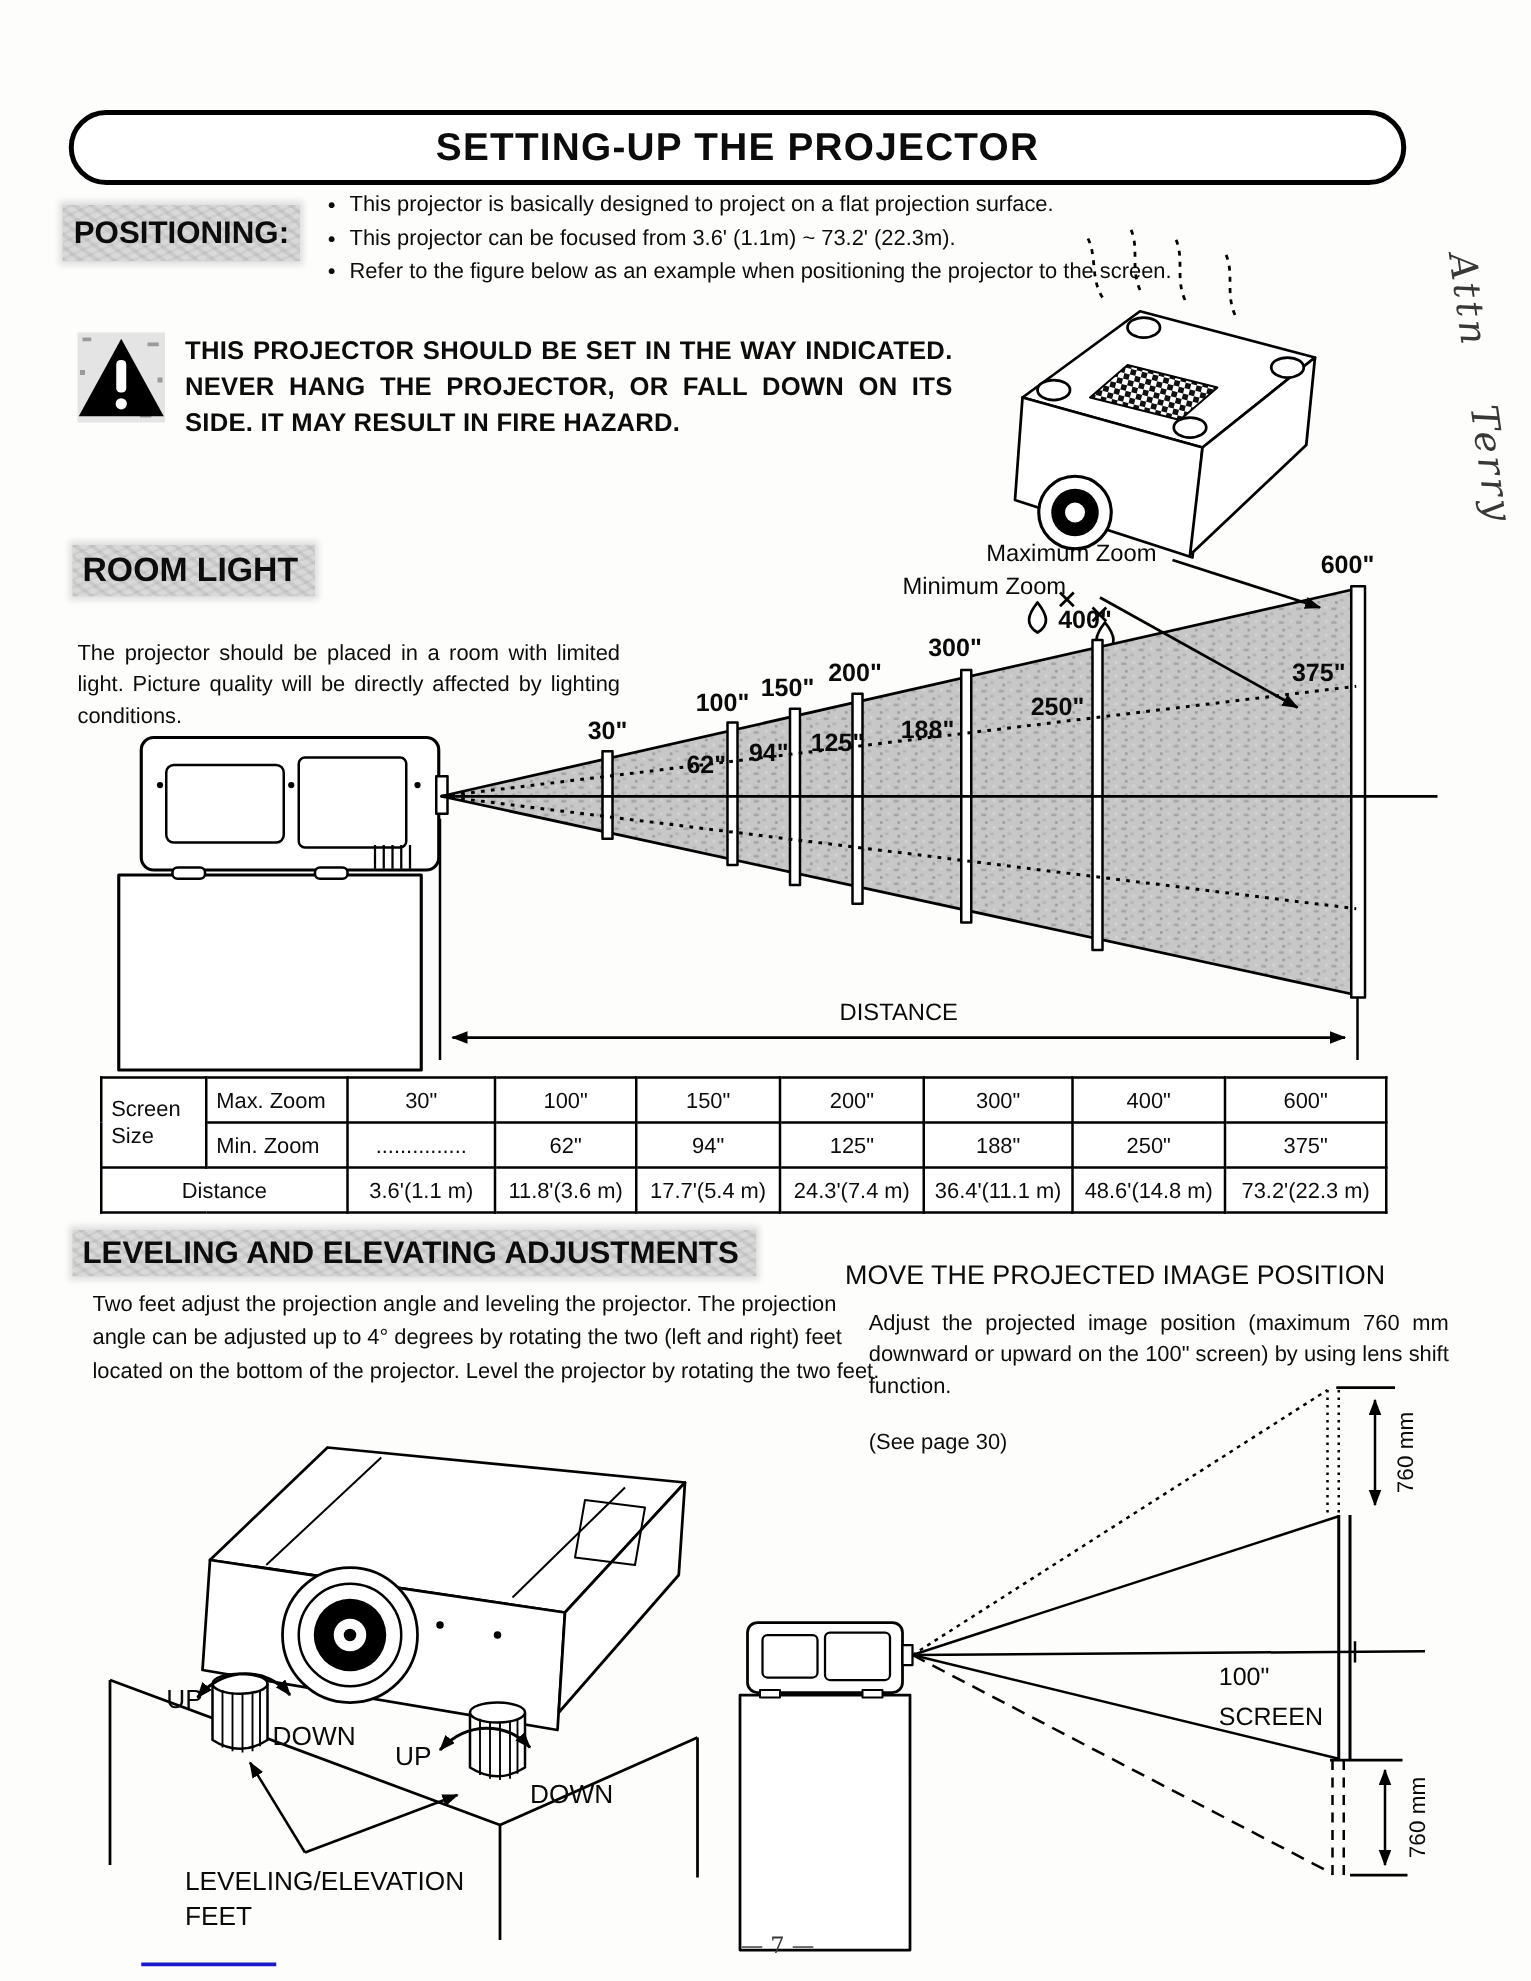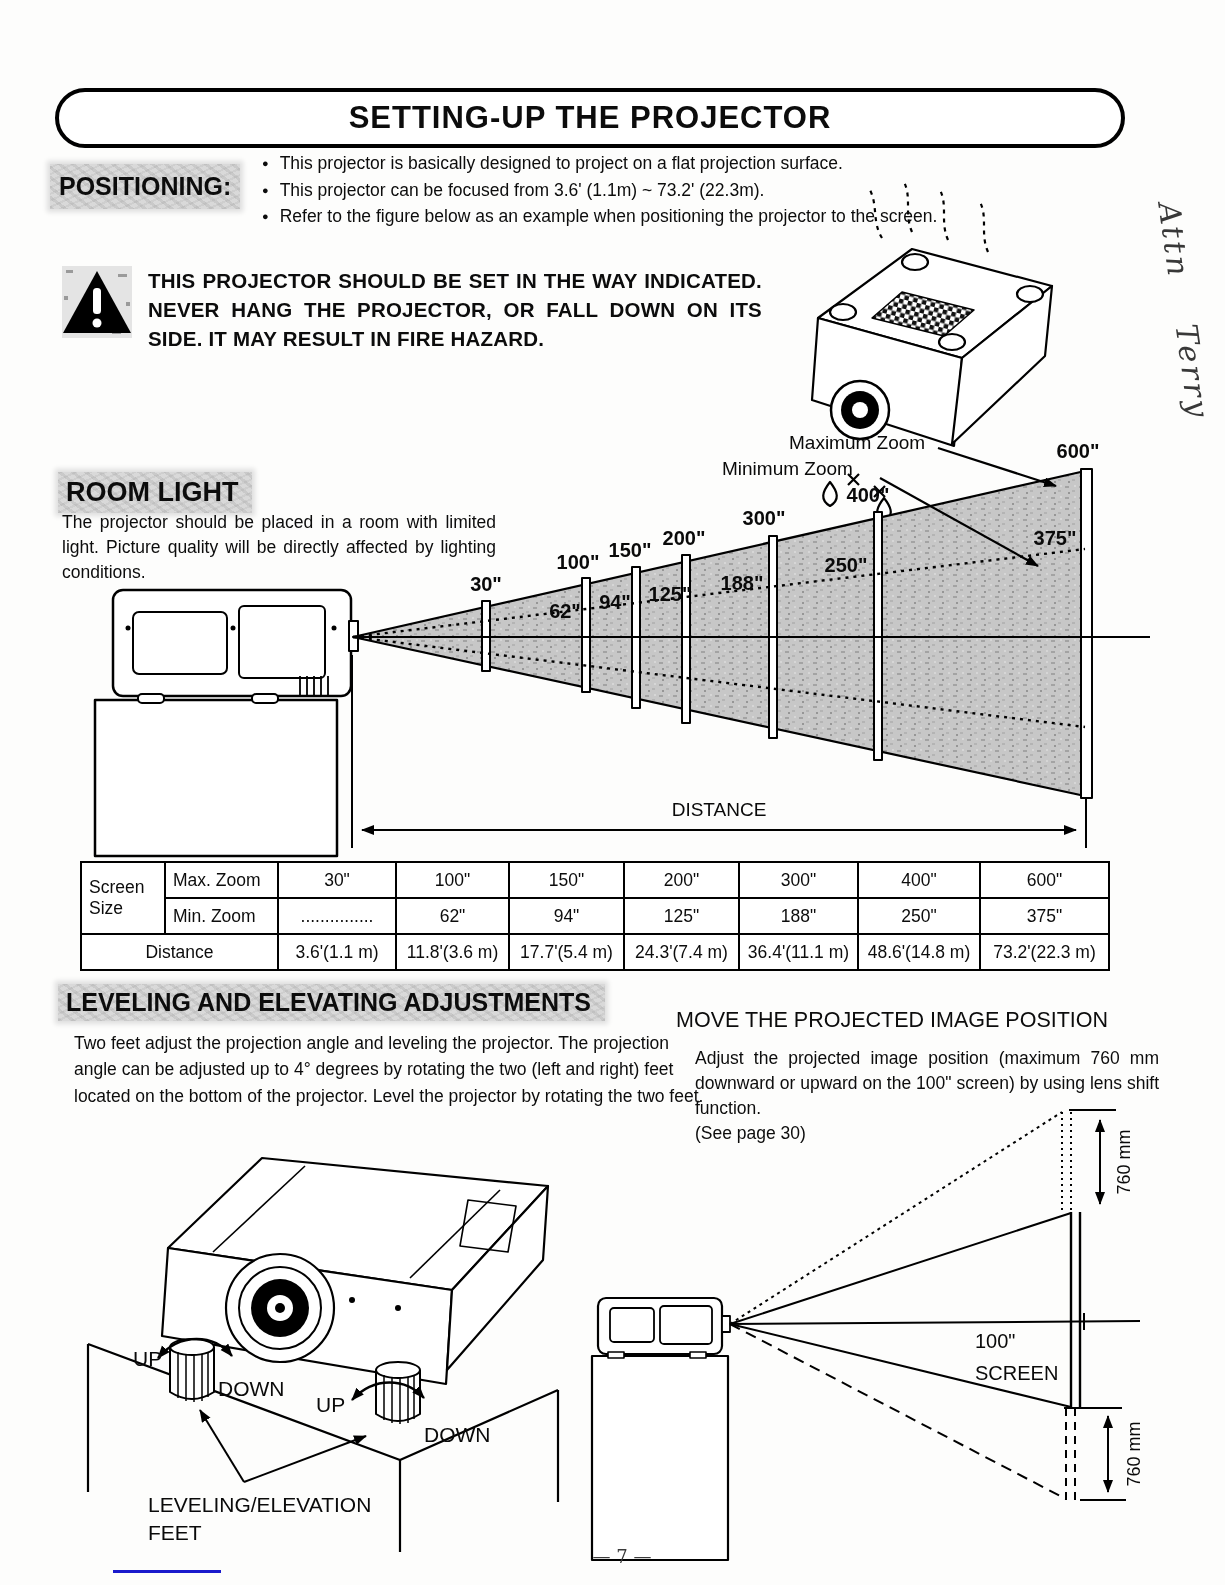--- a/index.html
+++ b/index.html
@@ -18,27 +18,27 @@
   .title-box{
     left:55px;top:88px;width:1062px;height:52px;border:4.5px solid #000;border-radius:30px;
     display:flex;align-items:center;justify-content:center;background:#fff;z-index:2;
   }
   .title-box span{font-size:31px;font-weight:bold;letter-spacing:1px;}
   .pos-label{left:50px;top:164px;padding:8px 9px;font-size:25px;font-weight:bold;z-index:2;}
   .bullets{left:262px;top:150px;width:805px;margin:0;padding:0;list-style:none;z-index:2;}
   .bullets li{font-size:17.5px;line-height:1.52;display:flex;align-items:baseline;}
   .bullets .b{font-size:11px;margin-right:11px;position:relative;top:-2px;}
   .warn-text{left:148px;top:266px;width:614px;font-size:20.5px;font-weight:bold;line-height:1.42;text-align:justify;z-index:2;letter-spacing:.2px;}
-  .rl-head{left:58px;top:436px;padding:5px 14px 5px 8px;font-size:27px;font-weight:bold;z-index:2;margin-top:36px;}
+  .rl-head{left:58px;top:436px;padding:5px 14px 5px 8px;font-size:27px;font-weight:bold;z-index:2;}
   .rl-body{left:62px;top:486px;width:434px;font-size:17.5px;line-height:1.44;text-align:justify;z-index:2;margin-top:24px;}
   .lv-head{left:58px;top:984px;padding:4px 14px 4px 8px;font-size:25px;font-weight:bold;z-index:2;}
   .lv-body{left:62px;top:1030px;width:632px;font-size:17.5px;line-height:1.5;z-index:2;margin-left:12px;}
   .mv-head{left:676px;top:1008px;width:470px;font-size:21.5px;z-index:2;}
   .mv-body{left:695px;top:1046px;width:464px;font-size:17.5px;line-height:1.42;text-align:justify;z-index:2;}
-  .mv-see{text-align:left;}
+  .mv-see{text-align:left;margin-top:20px;}
   .pageno{left:552px;top:1546px;width:140px;text-align:center;font-family:"DejaVu Serif",serif;font-size:18px;color:#3a3a3a;z-index:2;}
   .handnote{
     left:1186px;top:200px;transform:rotate(82deg);transform-origin:0 0;
     font-family:"DejaVu Serif",serif;font-style:italic;font-size:30px;color:#383838;
     letter-spacing:3px;word-spacing:34px;white-space:nowrap;z-index:2;
   }
   .blue-line{left:113px;top:1570px;width:108px;height:3px;background:#1a1acc;z-index:2;}
   table.sizes{
     position:absolute;left:80px;top:861px;border-collapse:collapse;z-index:2;background:#fff;
     font-size:17.5px;

